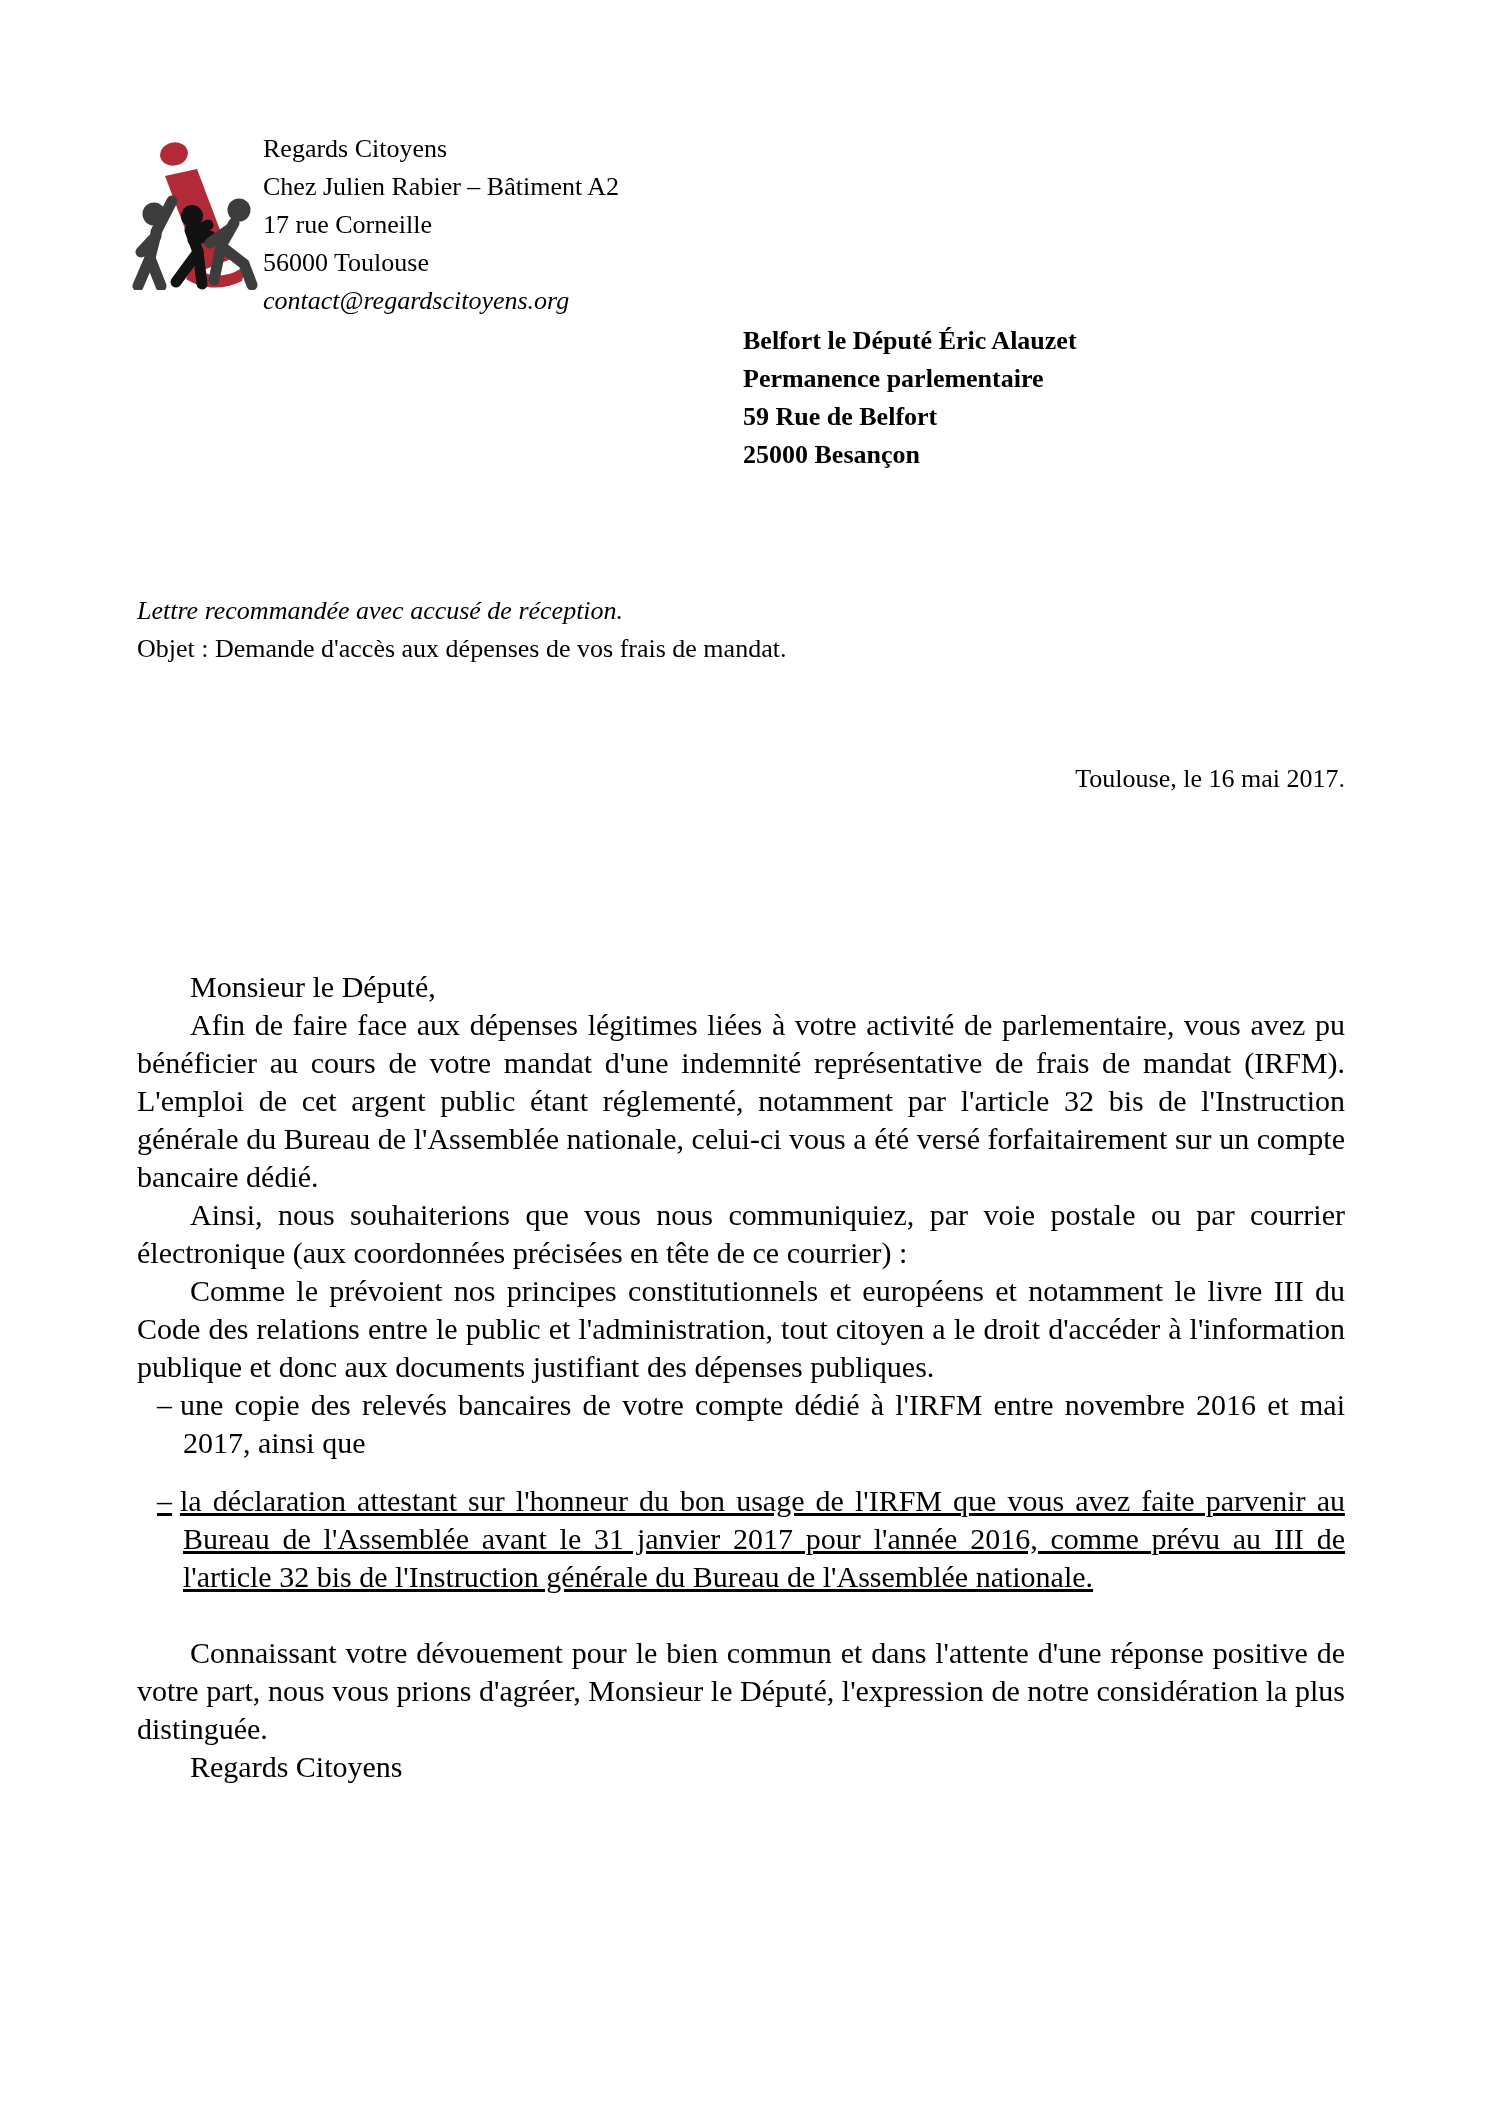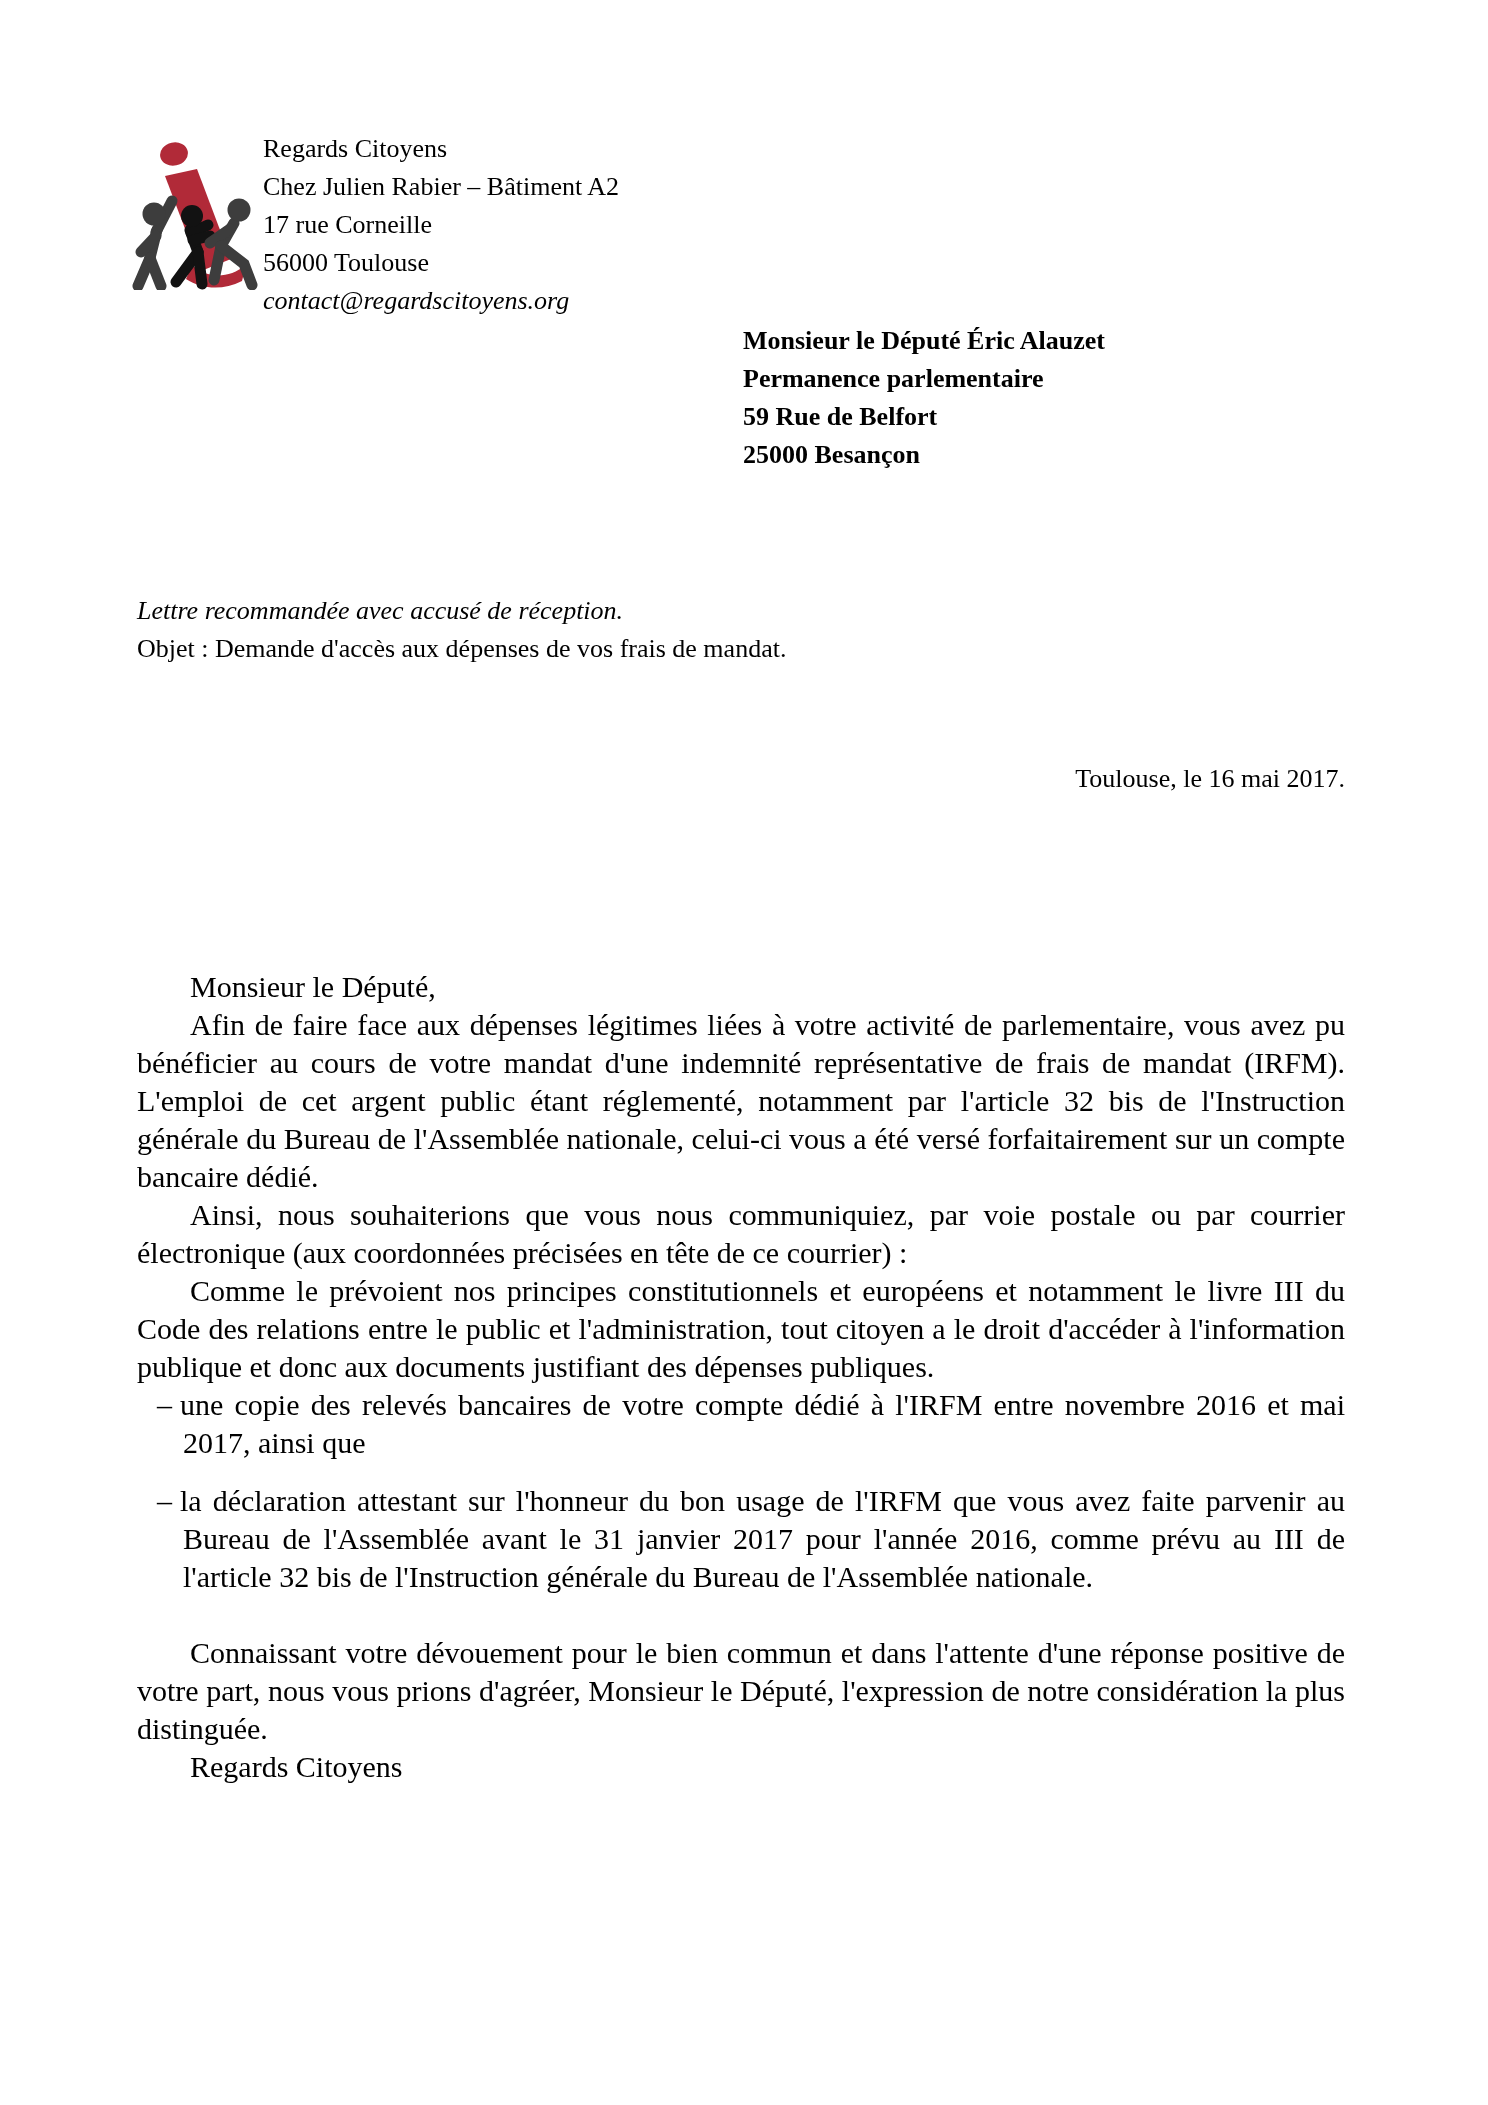--- a/index.html
+++ b/index.html
@@ -42,21 +42,21 @@
   .indent { text-indent:53px; }
   .para { text-align:justify; text-indent:53px; }
   .mb22 { margin-bottom:22px; }
   .mb38 { margin-bottom:38px; }
   .mb42 { margin-bottom:42px; }
   .list { margin-bottom:38px; }
   .list-item {
     padding-left:46px; text-indent:-26px;
     text-align:justify;
   }
-  .list-item + .list-item { margin-top:20px; }
+  .list-item + .list-item { margin-top:20px;text-decoration:underline; }
   .list-marker { margin-right:8px; }
   .signature { margin-top:68px; text-indent:53px; }
 </style>
 </head>
 <body>
 
 <div class="page">
 
   <svg class="logo" viewBox="0 0 158 150" aria-hidden="true">
     <g fill="#b12a38">
@@ -91,21 +91,21 @@
 
   <div class="sender">
     <div>Regards Citoyens</div>
     <div>Chez Julien Rabier – Bâtiment A2</div>
     <div>17 rue Corneille</div>
     <div>56000 Toulouse</div>
     <div class="italic">contact@regardscitoyens.org</div>
   </div>
 
   <div class="recipient">
-    <div>Monsieur le Député Éric Alauzet</div>
+    <div>Belfort le Député Éric Alauzet</div>
     <div>Permanence parlementaire</div>
     <div>59 Rue de Belfort</div>
     <div>25000 Besançon</div>
   </div>
 
   <div class="refblock">
     <div class="italic">Lettre recommandée avec accusé de réception.</div>
     <div>Objet : Demande d'accès aux dépenses de vos frais de mandat.</div>
   </div>
 

